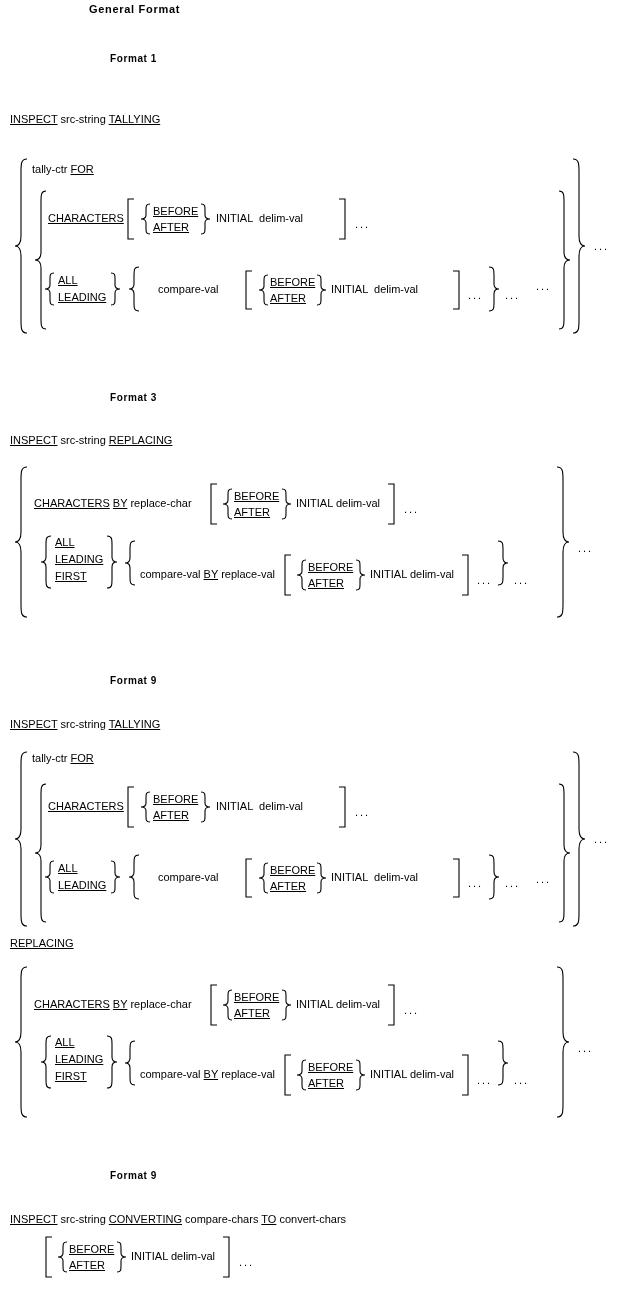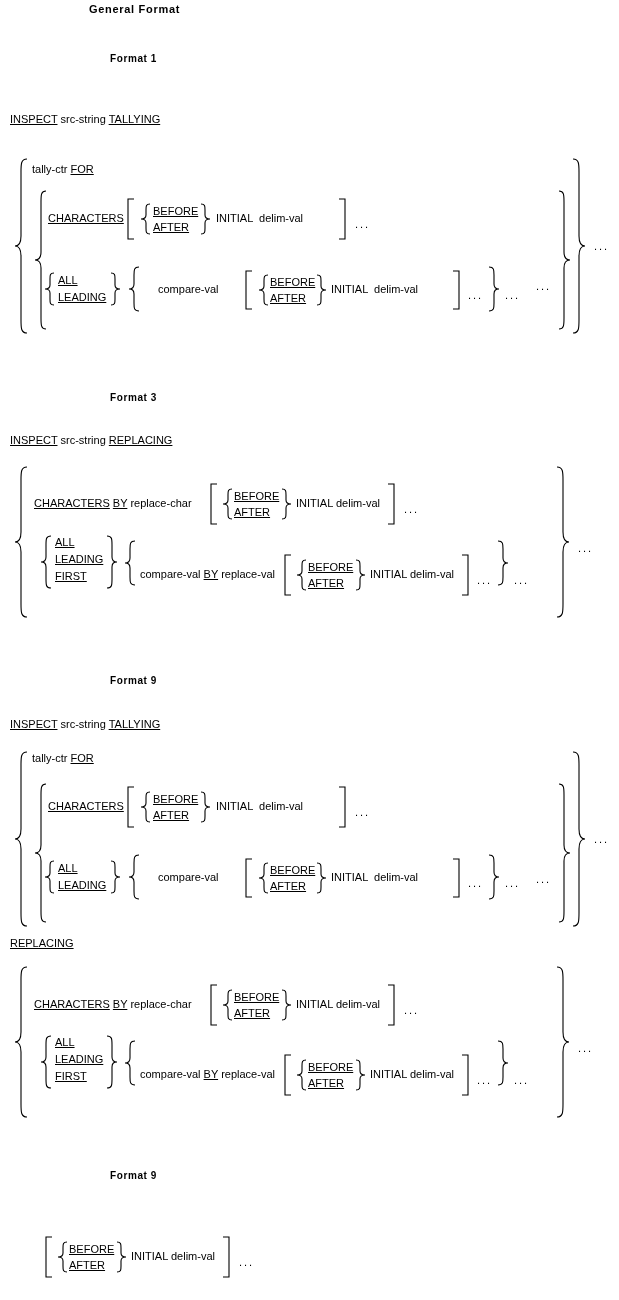--- a/index.html
+++ b/index.html
@@ -380,20 +380,28 @@
     <path d="M1 1 L7 1 L7 41 L1 41"></path>
   </svg>
   <div class="ell" style="left:477px; top:1074px;">...</div>
   <svg class="braceSvg" style="left:497px; top:1040px;" width="12" height="46" viewBox="0 0 12 46">
     <path d="M1 1 C6 1 6 4 6 9 L6 18 C6 22 8 23 11 23 C8 23 6 24 6 28 L6 37 C6 42 6 45 1 45"></path>
   </svg>
   <div class="ell" style="left:514px; top:1074px;">...</div>
 
   <div class="abs fmt-label" style="left:110px; top:1170px;">Format 9</div>
 
+  <div class="abs line" style="left:10px; top:1213px;">
+    <span class="u">INSPECT</span>
+    <span>src-string</span>
+    <span class="u">CONVERTING</span>
+    <span>compare-chars</span>
+    <span class="u">TO</span>
+    <span>convert-chars</span>
+  </div>
 
   <svg class="brkSvg" style="left:44px; top:1236px;" width="9" height="42" viewBox="0 0 9 42">
     <path d="M8 1 L2 1 L2 41 L8 41"></path>
   </svg>
   <svg class="braceSvg" style="left:57px; top:1241px;" width="11" height="32" viewBox="0 0 11 32">
     <path d="M10 1 C6 1 6 3 6 7 L6 12 C6 15 4 16 1 16 C4 16 6 17 6 20 L6 25 C6 29 6 31 10 31"></path>
   </svg>
   <div class="abs line u" style="left:69px; top:1243px;">BEFORE</div>
   <div class="abs line u" style="left:69px; top:1259px;">AFTER</div>
   <svg class="braceSvg" style="left:116px; top:1241px;" width="11" height="32" viewBox="0 0 11 32">

